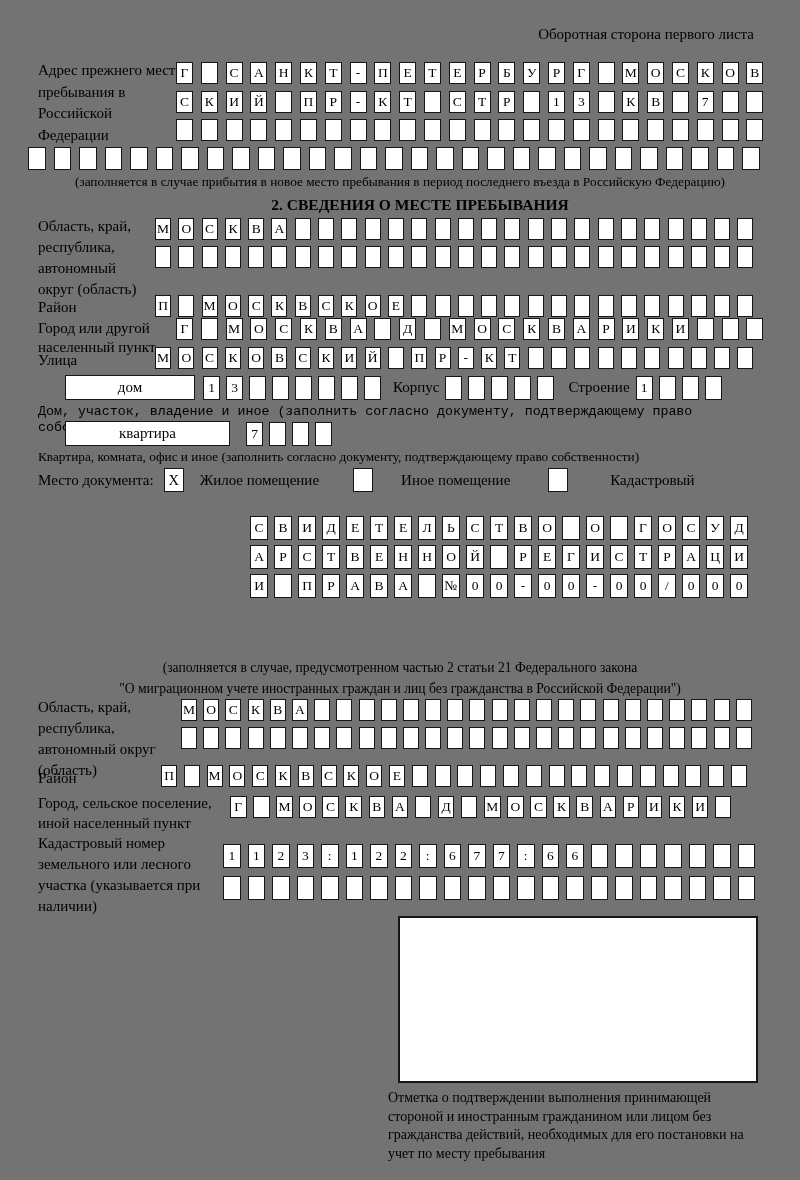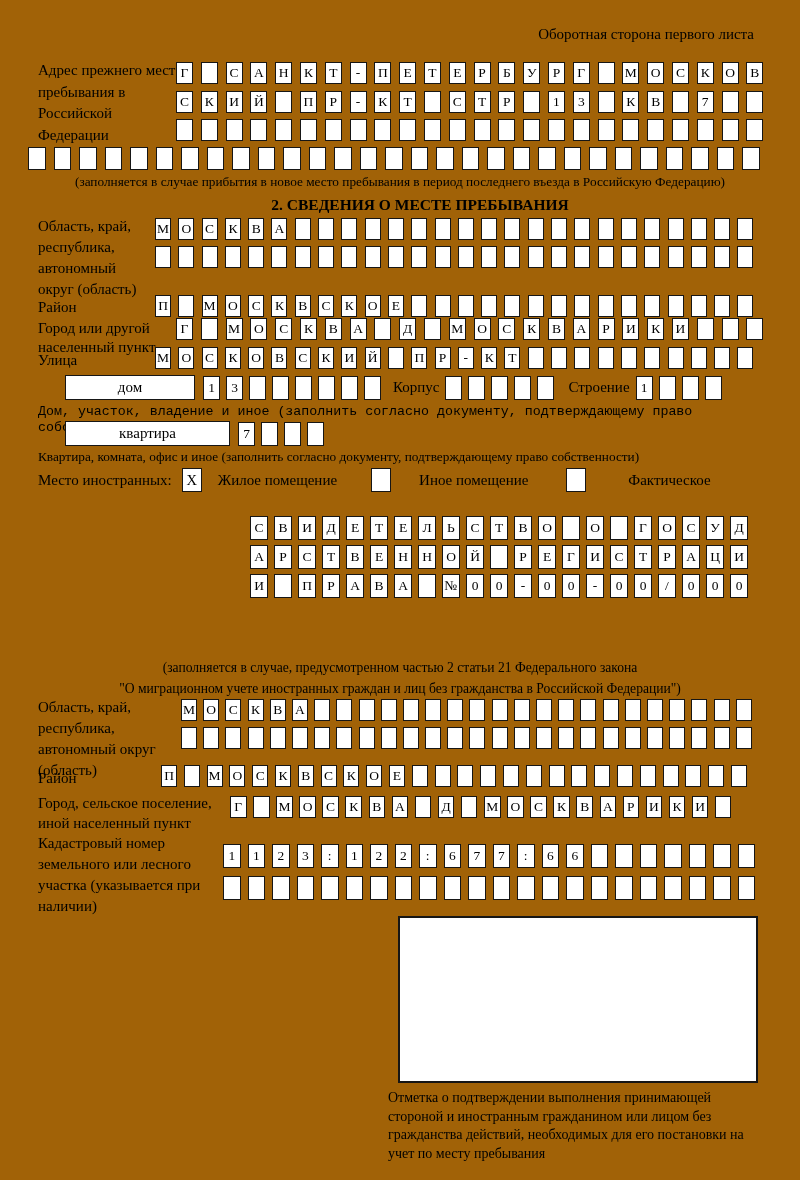--- a/index.html
+++ b/index.html
@@ -1,17 +1,17 @@
 <!DOCTYPE html>
 <html><head>
 <meta charset="utf-8">
 <style>
   html,body{margin:0;padding:0;background:#ffffff;}
   body{width:800px;height:1180px;position:relative;font-family:"Liberation Serif","DejaVu Serif",serif;color:#000;}
-  .page{position:absolute;inset:0;background:#a16207;}
+  .page{position:absolute;inset:0;background:#737373;}
   .abs{position:absolute;}
   .lbl{font-size:15px;line-height:21.5px;}
   .note{font-size:13.3px;line-height:16px;}
   .center{left:0;right:0;text-align:center;}
   .bold{font-weight:bold;}
   .rows .boxrow{display:flex;gap:var(--g,7.8px);margin-bottom:var(--mb,6.5px);}
   .boxrow{display:flex;gap:var(--g,7.8px);}
   .cell{flex:none;box-sizing:border-box;width:var(--w,17px);height:var(--h,22px);
         border:1.6px solid #161616;background:#fff;display:flex;align-items:center;justify-content:center;
         font-size:13.5px;font-family:"Liberation Serif",serif;}
@@ -317,39 +317,39 @@
     <span class="inltxt" style="margin-left:14px;">Строение</span>
     <span class="inlcells" style="margin-left:6px;--w:17px;--h:24px;--g:6px;">
         <span class="cell">1</span>
         <span class="cell"></span>
         <span class="cell"></span>
         <span class="cell"></span>
       </span>
   </div>
   <div class="abs note" style="top:404px;left:38px;font-family:Liberation Mono, monospace;">Дом, участок, владение и иное (заполнить согласно документу, подтверждающему право собственности)</div>
 
-  <div class="abs inlrow" style="top:421px;left:65px;">
+  <div class="abs inlrow" style="top:421px;left:65px;gap:8px;">
     <span class="lblbox" style="width:165px;">квартира</span>
     <span class="inlcells" style="margin-left:8px;--w:17px;--h:24px;--g:6px;">
         <span class="cell">7</span>
         <span class="cell"></span>
         <span class="cell"></span>
         <span class="cell"></span>
       </span>
   </div>
   <div class="abs note" style="top:449px;left:38px;">Квартира, комната, офис и иное (заполнить согласно документу, подтверждающему право собственности)</div>
 
   <div class="abs inlrow" style="top:468px;left:38px;">
-    <span class="inltxt">Место иностранных:</span>
+    <span class="inltxt">Место документа:</span>
     <span class="cell" style="margin-left:10px;--w:20px;--h:24px;font-size:14.5px;">X</span>
     <span class="inltxt" style="margin-left:16px;">Жилое помещение</span>
     <span class="cell" style="margin-left:34px;--w:20px;--h:24px;font-size:14.5px;"></span>
     <span class="inltxt" style="margin-left:28px;">Иное помещение</span>
     <span class="cell" style="margin-left:38px;--w:20px;--h:24px;font-size:14.5px;"></span>
-    <span class="inltxt" style="margin-left:42px;">Фактическое</span>
+    <span class="inltxt" style="margin-left:42px;">Кадастровый</span>
   </div>
 
   <div class="abs rows" style="top:516px;left:250px;--w:18px;--h:24px;--g:6px;--mb:5px;">
     <div class="boxrow">
         <span class="cell">С</span>
         <span class="cell">В</span>
         <span class="cell">И</span>
         <span class="cell">Д</span>
         <span class="cell">Е</span>
         <span class="cell">Т</span>

